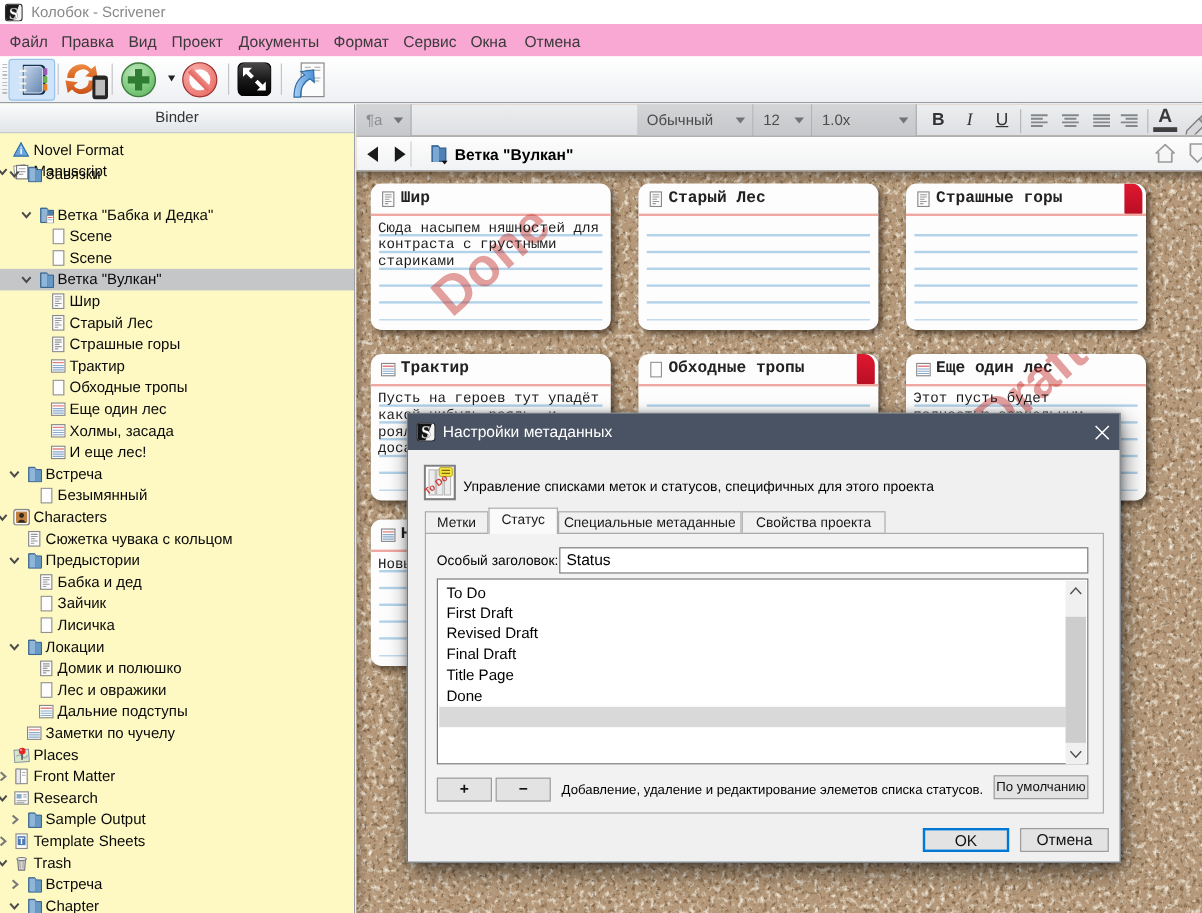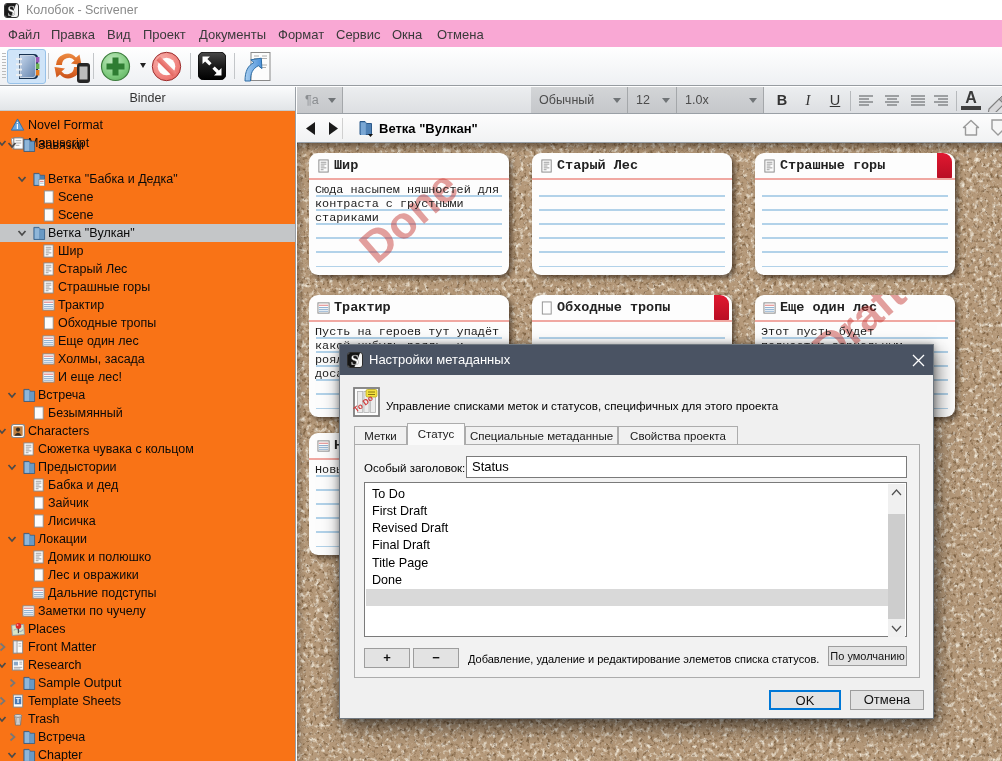--- a/index.html
+++ b/index.html
@@ -7,21 +7,21 @@
 .abs{position:absolute}
 
 #titlebar{left:0;top:0;width:1002px;height:20px;background:#fff}
 #titlebar .tt{left:26px;top:3px;color:#8a8a8a;font-size:12.5px}
 #menubar{left:0;top:20px;width:1002px;height:27px;background:#f9a8d4}
 #menubar span{position:absolute;top:7px;color:#3a3a3a;font-size:13px}
 #toolbar{left:0;top:47px;width:1002px;height:39px;background:linear-gradient(#ffffff,#eef0f3);border-bottom:1px solid #979ca1}
 .tsep{position:absolute;top:6px;width:1px;height:26px;background:#c3c6c9}
 #binderbtn{left:7px;top:2px;width:39px;height:35px;background:#cfe4f8;border:1px solid #98c2e9;border-radius:3px}
 
-#binder{left:0;top:87px;width:296px;height:674px;background:#f97316;border-right:1px solid #9aa0a6}
+#binder{left:0;top:87px;width:296px;height:674px;background:#fef9c3;border-right:1px solid #9aa0a6}
 #bheader{left:0;top:0;width:295px;height:24px;background:linear-gradient(#fafbfc,#e2e5e8);border-bottom:1px solid #c6cacd;color:#333;text-align:center;line-height:23px;font-size:12.5px}
 .row{position:absolute;left:0;width:295px;height:18px;font-size:12.5px;color:#0a0a0a;line-height:18px;white-space:nowrap}
 .row.sel{background:#c4c6c8}
 .row .ic{position:absolute;top:2px;width:14px;height:14px}
 .row .lb{position:absolute;top:0px}
 .arw{position:absolute;top:4px;width:10px;height:10px}
 
 #editor{left:297px;top:87px;width:705px;height:674px;background:#b3916f}
 #fmtbar{left:0;top:0;width:705px;height:27px;background:linear-gradient(#eceef0,#dddfe2);border-bottom:1px solid #9aa0a6;color:#4c4c4c}
 .fseg{position:absolute;top:0;height:26px;background:linear-gradient(#d3d5d7,#c5c7ca);border-right:1px solid #a4a7aa;font-size:12.5px;line-height:26px}

